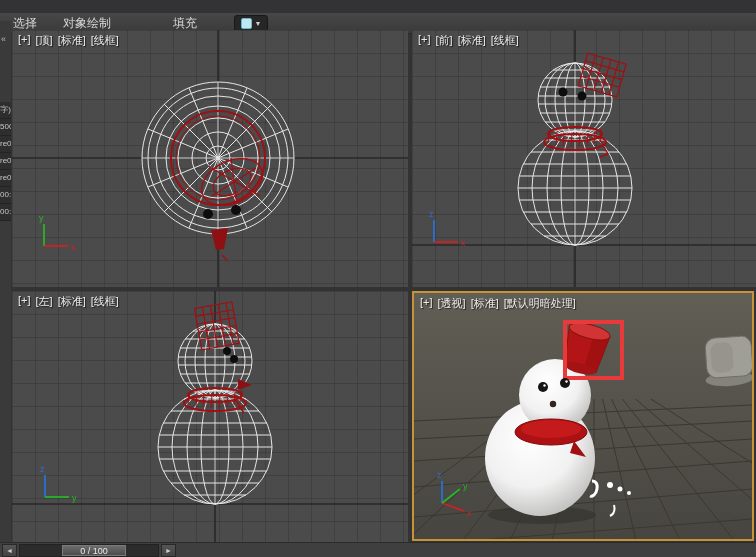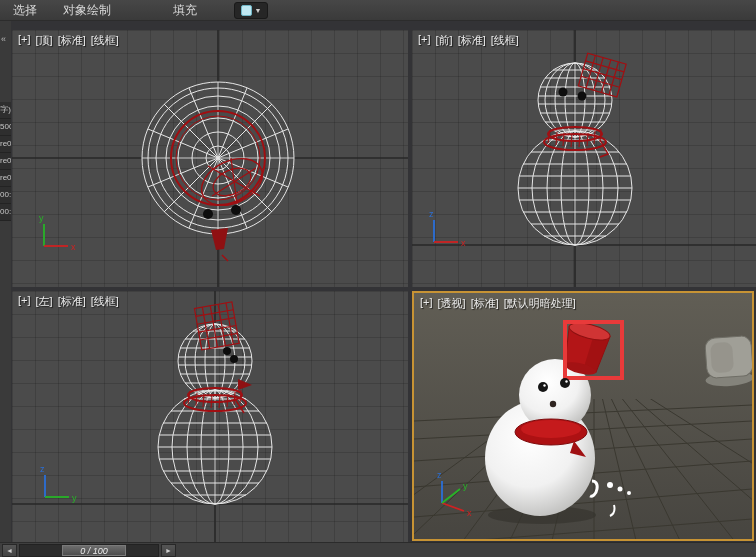--- a/index.html
+++ b/index.html
@@ -3,21 +3,21 @@
 <meta charset="utf-8">
 <style>
   html,body{margin:0;padding:0;}
   body{
     width:756px;height:557px;position:relative;overflow:hidden;
     background:#333336;font-family:"Liberation Sans",sans-serif;
     -webkit-font-smoothing:antialiased;
   }
   
   .toolbar{
-    position:absolute;top:0;left:0;right:0;height:20px;
+    position:absolute;top:13px;left:0;right:0;height:20px;
     background:linear-gradient(#474747,#3a3a3a);
     display:flex;align-items:center;color:#d9d9d9;font-size:12px;
     border-bottom:1px solid #2c2c2c;
   }
   .menu-item{padding:0 13px;height:100%;display:flex;align-items:center;cursor:default;}
   .menu-item.gap{margin-left:36px;font-family:Liberation Serif, serif;}
   .dd-btn{
     margin-left:24px;width:32px;height:15px;background:#262626;border:1px solid #191919;
     border-radius:3px;display:flex;align-items:center;justify-content:center;gap:3px;
   }
@@ -58,21 +58,21 @@
     border-top:1px solid #2b2b2b;display:flex;align-items:center;
   }
   .tl-btn{
     width:13px;height:11px;margin-left:2px;background:linear-gradient(#555,#434343);
     border:1px solid #282828;color:#cfcfcf;font-size:7px;line-height:11px;text-align:center;
   }
   .tl-track{width:138px;height:11px;margin-left:2px;background:#2c2c2c;border:1px solid #222;position:relative;}
   .tl-thumb{
     position:absolute;left:42px;top:0;width:64px;height:11px;
     background:linear-gradient(#6c6c6c,#4d4d4d);border:1px solid #7a7a7a;box-sizing:border-box;
-    color:#e9e9e9;font-size:9px;line-height:10px;text-align:center;font-style:italic;
+    color:#e9e9e9;font-size:9px;line-height:10px;text-align:center;
   }
 </style>
 </head>
 <body>
 
 <div class="toolbar">
   <div class="menu-item">
       <span>选择</span>
     </div>
   <div class="menu-item">

